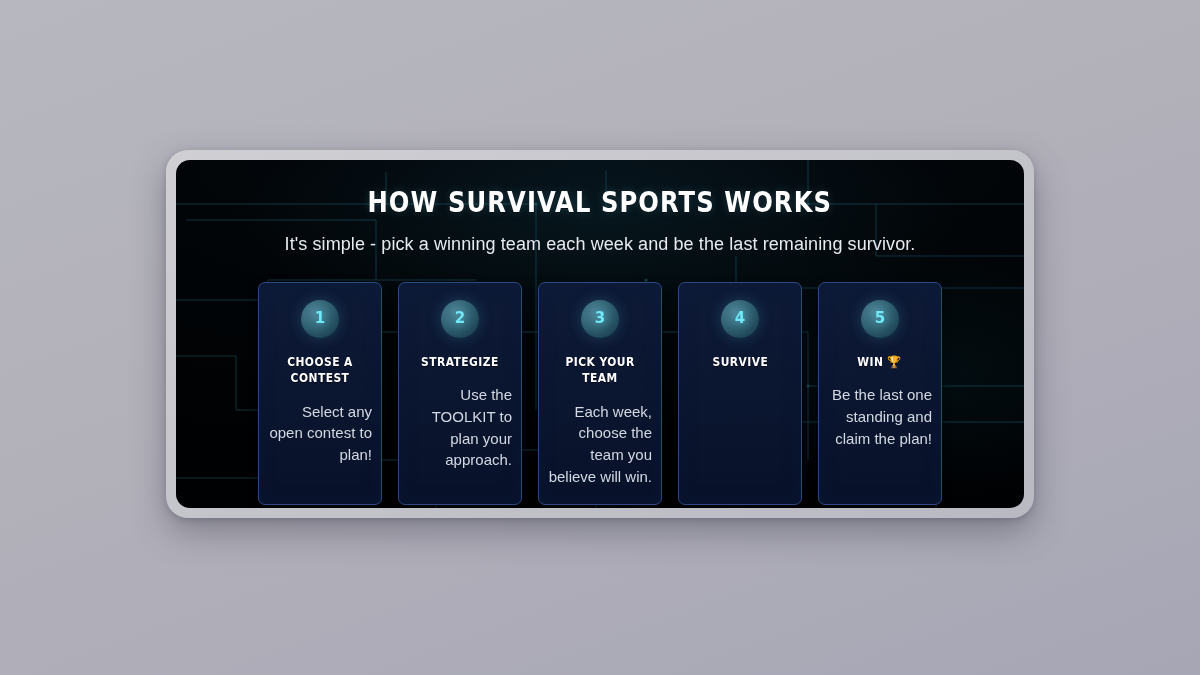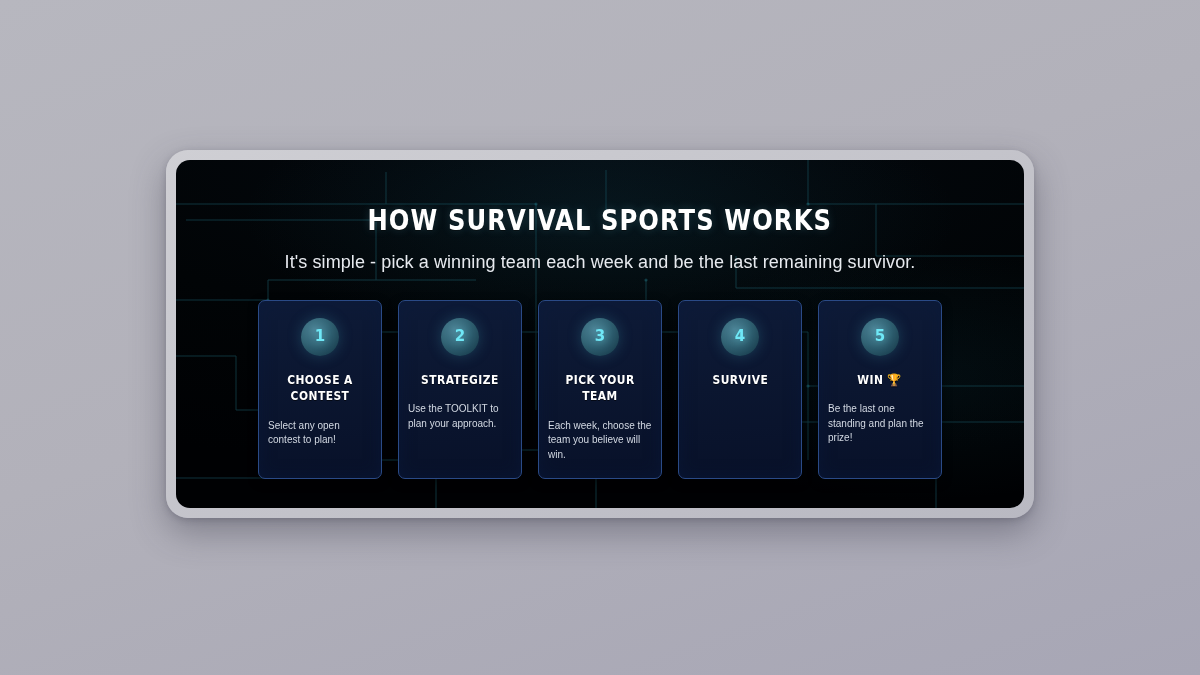--- a/index.html
+++ b/index.html
@@ -43,21 +43,21 @@
     background:
       radial-gradient(60% 55% at 50% 16%, rgba(20,80,95,.20) 0%, rgba(0,0,0,0) 70%),
       radial-gradient(45% 50% at 88% 62%, rgba(16,70,86,.16) 0%, rgba(0,0,0,0) 72%);
   }
 
   
   #content {
     position:relative; z-index:5;
     width:100%; height:100%;
     display:flex; flex-direction:column; align-items:center;
-    padding-top:46px;
+    padding-top:28px;
   }
 
   .display-font {
     font-family:"DejaVu Sans", sans-serif;
     font-weight:700;
     font-stretch:condensed;
     letter-spacing:.04em;
   }
 
   #page-title {
@@ -128,24 +128,24 @@
     line-height:1.32;
     color:#ffffff;
     text-transform:uppercase;
     text-align:center;
     transform:scaleX(.95);
     text-shadow:0 1px 0 rgba(0,0,0,.55);
   }
 
   .step-desc {
     margin-top:14px;
-    font-size:10px;
+    font-size:15px;
     line-height:1.45;
     color:#d3d9e3;
-    text-align:left;
+    text-align:right;
   }
 
   .trophy { font-size:12px; }
 </style>
 </head>
 <body>
 
 <div id="device-frame">
   <div id="screen">
 
@@ -235,19 +235,19 @@
         </div>
 
         <div class="step-card">
           <div class="step-badge">
             <span class="step-number">5</span>
           </div>
           <div class="step-title display-font">
             <span>WIN</span>
             <span class="trophy">🏆</span>
           </div>
-          <div class="step-desc">Be the last one standing and plan the prize!</div>
+          <div class="step-desc">Be the last one standing and claim the plan!</div>
         </div>
 
       </div>
     </div>
   </div>
 </div>
 
 </body></html>

